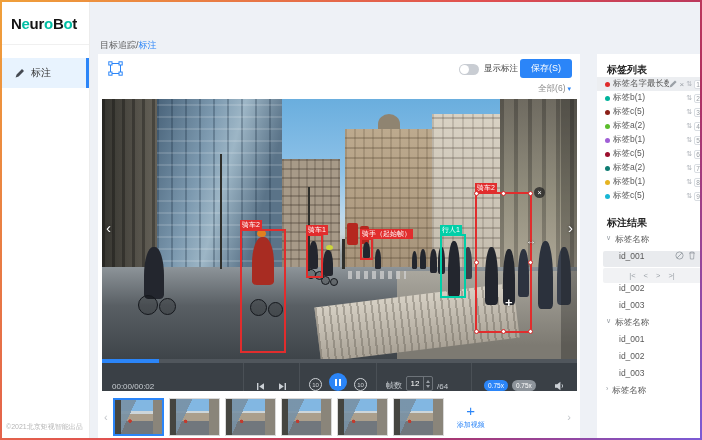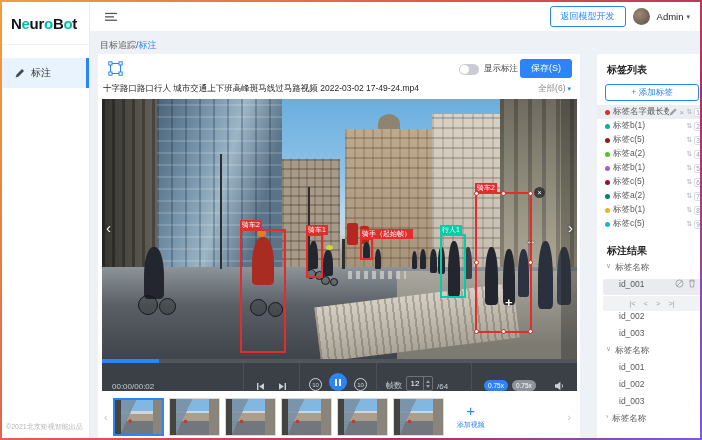--- a/index.html
+++ b/index.html
@@ -153,37 +153,20 @@
         </div>
     <div class="side-item">
       <svg width="10" height="10" viewBox="0 0 10 10">
             <path d="M0.6 9.4l1-3L7 1l2 2-5.4 5.4-3 1z" fill="#454a52"></path>
           </svg>
       <span>标注</span>
     </div>
     <div class="side-footer">©2021北京矩视智能出品</div>
   </div>
 
-  <div class="topbar">
-    <span class="hamburger">
-      <svg width="12" height="10" viewBox="0 0 12 10">
-            <rect y="0.8" width="12" height="1.3" fill="#595959"></rect>
-            <rect y="4.2" width="9" height="1.3" fill="#595959"></rect>
-            <rect y="7.6" width="12" height="1.3" fill="#595959"></rect>
-          </svg>
-    </span>
-    <div class="topbar-right">
-      <button class="back-btn">返回模型开发</button>
-      <span class="avatar"></span>
-      <span class="admin">
-            <span>Admin</span>
-            <span class="car">▾</span>
-          </span>
-    </div>
-  </div>
 
   <div class="breadcrumb"><span>目标追踪</span><span>/</span><span class="cur">标注</span></div>
 
   <div class="card">
     <span class="tool-icon">
       <svg width="15" height="15" viewBox="0 0 15 15">
             <rect x="2.5" y="2.5" width="10" height="10" fill="none" stroke="#2b85f8" stroke-width="1"></rect>
             <g fill="#fff" stroke="#2b85f8" stroke-width="1">
               <rect x="0.8" y="0.8" width="3.2" height="3.2"></rect>
               <rect x="11" y="0.8" width="3.2" height="3.2"></rect>
@@ -192,21 +175,20 @@
             </g>
           </svg>
     </span>
     <div class="toggle-group">
       <span class="track">
             <span class="knob"></span>
           </span>
       <span>显示标注</span>
     </div>
     <button class="save-btn">保存(S)</button>
-    <div class="vtitle">十字路口路口行人 城市交通上下班高峰斑马线过马路视频 2022-03-02 17-49-24.mp4</div>
     <div class="filter">
           <span>全部(6)</span>
           <span class="car">▾</span>
         </div>
 
     <div class="photo">
       <div class="sc left-stone"></div>
       <div class="sc glass"></div>
       <div class="sc midtan"></div>
       <div class="sc dome"></div>
@@ -348,21 +330,20 @@
       <div class="addbox">
         <span class="plus">+</span>
         <span class="albl">添加视频</span>
       </div>
       <span class="tchev next">›</span>
     </div>
   </div>
 
   <div class="rpanel">
     <div class="ptitle">标签列表</div>
-    <div class="add-btn">+ 添加标签</div>
     <div class="llist">
       <div class="lrow sel">
         <span class="dot" style="background: rgb(224, 43, 43);"></span>
         <span class="lname">标签名字最长数...</span>
         <span class="rowic">
           <svg width="8" height="8" viewBox="0 0 8 8">
                 <path d="M0.5 7.5l.8-2.4L6 .4l1.6 1.6-4.7 4.7-2.4.8z" fill="#9aa0a6"></path>
               </svg>
           <span class="xic">×</span>
           <span class="sorti">⇅</span>

